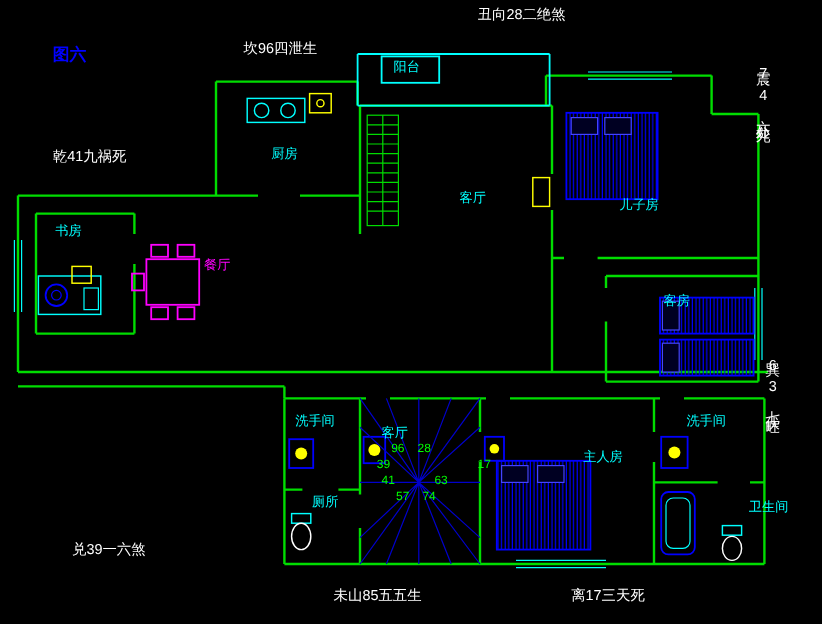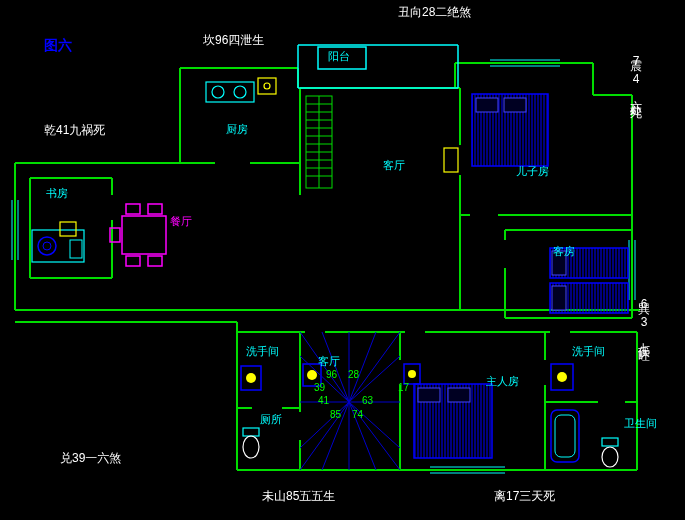--- a/index.html
+++ b/index.html
@@ -144,22 +144,22 @@
                M349,402 L400,356 M349,402 L400,402 M349,402 L400,448 M349,402 L400,470
                M349,402 L376,470 M349,402 L349,470 M349,402 L322,470 M349,402 L300,470
                M349,402 L300,448 M349,402 L300,402 M349,402 L300,356"></path>
     </g>
   </svg>
 
   <div class="ann" style="left:398px; top:6px;">丑向28二绝煞</div>
   <div class="ann" style="left:203px; top:34px;">坎96四泄生</div>
   <div class="ann" style="left:44px;  top:124px;">乾41九祸死</div>
   <div class="ann" style="left:60px;  top:420px;margin-top:32px;">兑39一六煞</div>
-  <div class="ann" style="left:262px; top:490px;">未山85五五生</div>
-  <div class="ann" style="left:494px; top:490px;">离17三天死</div>
+  <div class="ann" style="left:278px; top:490px;">未山85五五生</div>
+  <div class="ann" style="left:476px; top:490px;">离17三天死</div>
   <div class="ann vert" style="left:630px; top:50px;">震74六处死</div>
   <div class="ann vert" style="left:638px; top:293px;">巽63七伏旺</div>
 
   <div class="fig" style="left:44px; top:38px;">图六</div>
 
   <div class="lbl" style="left:328px; top:51px;">阳台</div>
   <div class="lbl" style="left:226px; top:124px;">厨房</div>
   <div class="lbl" style="left:383px; top:160px;">客厅</div>
   <div class="lbl" style="left:516px; top:166px;">儿子房</div>
   <div class="lbl" style="left:46px;  top:188px;">书房</div>
@@ -171,16 +171,16 @@
   <div class="lbl" style="left:572px; top:346px;">洗手间</div>
   <div class="lbl" style="left:260px; top:414px;">厕所</div>
   <div class="lbl" style="left:592px; top:418px;margin-left:32px;">卫生间</div>
 
   <span class="star-num" style="left:326px; top:370px;">96</span>
   <span class="star-num" style="left:348px; top:370px;">28</span>
   <span class="star-num" style="left:314px; top:383px;">39</span>
   <span class="star-num" style="left:354px; top:383px;margin-left:44px;">17</span>
   <span class="star-num" style="left:318px; top:396px;">41</span>
   <span class="star-num" style="left:362px; top:396px;">63</span>
-  <span class="star-num" style="left:330px; top:410px;">85</span>
+  <span class="star-num" style="left:330px; top:410px;">57</span>
   <span class="star-num" style="left:352px; top:410px;">74</span>
 
 </div>
 
 </body></html>

